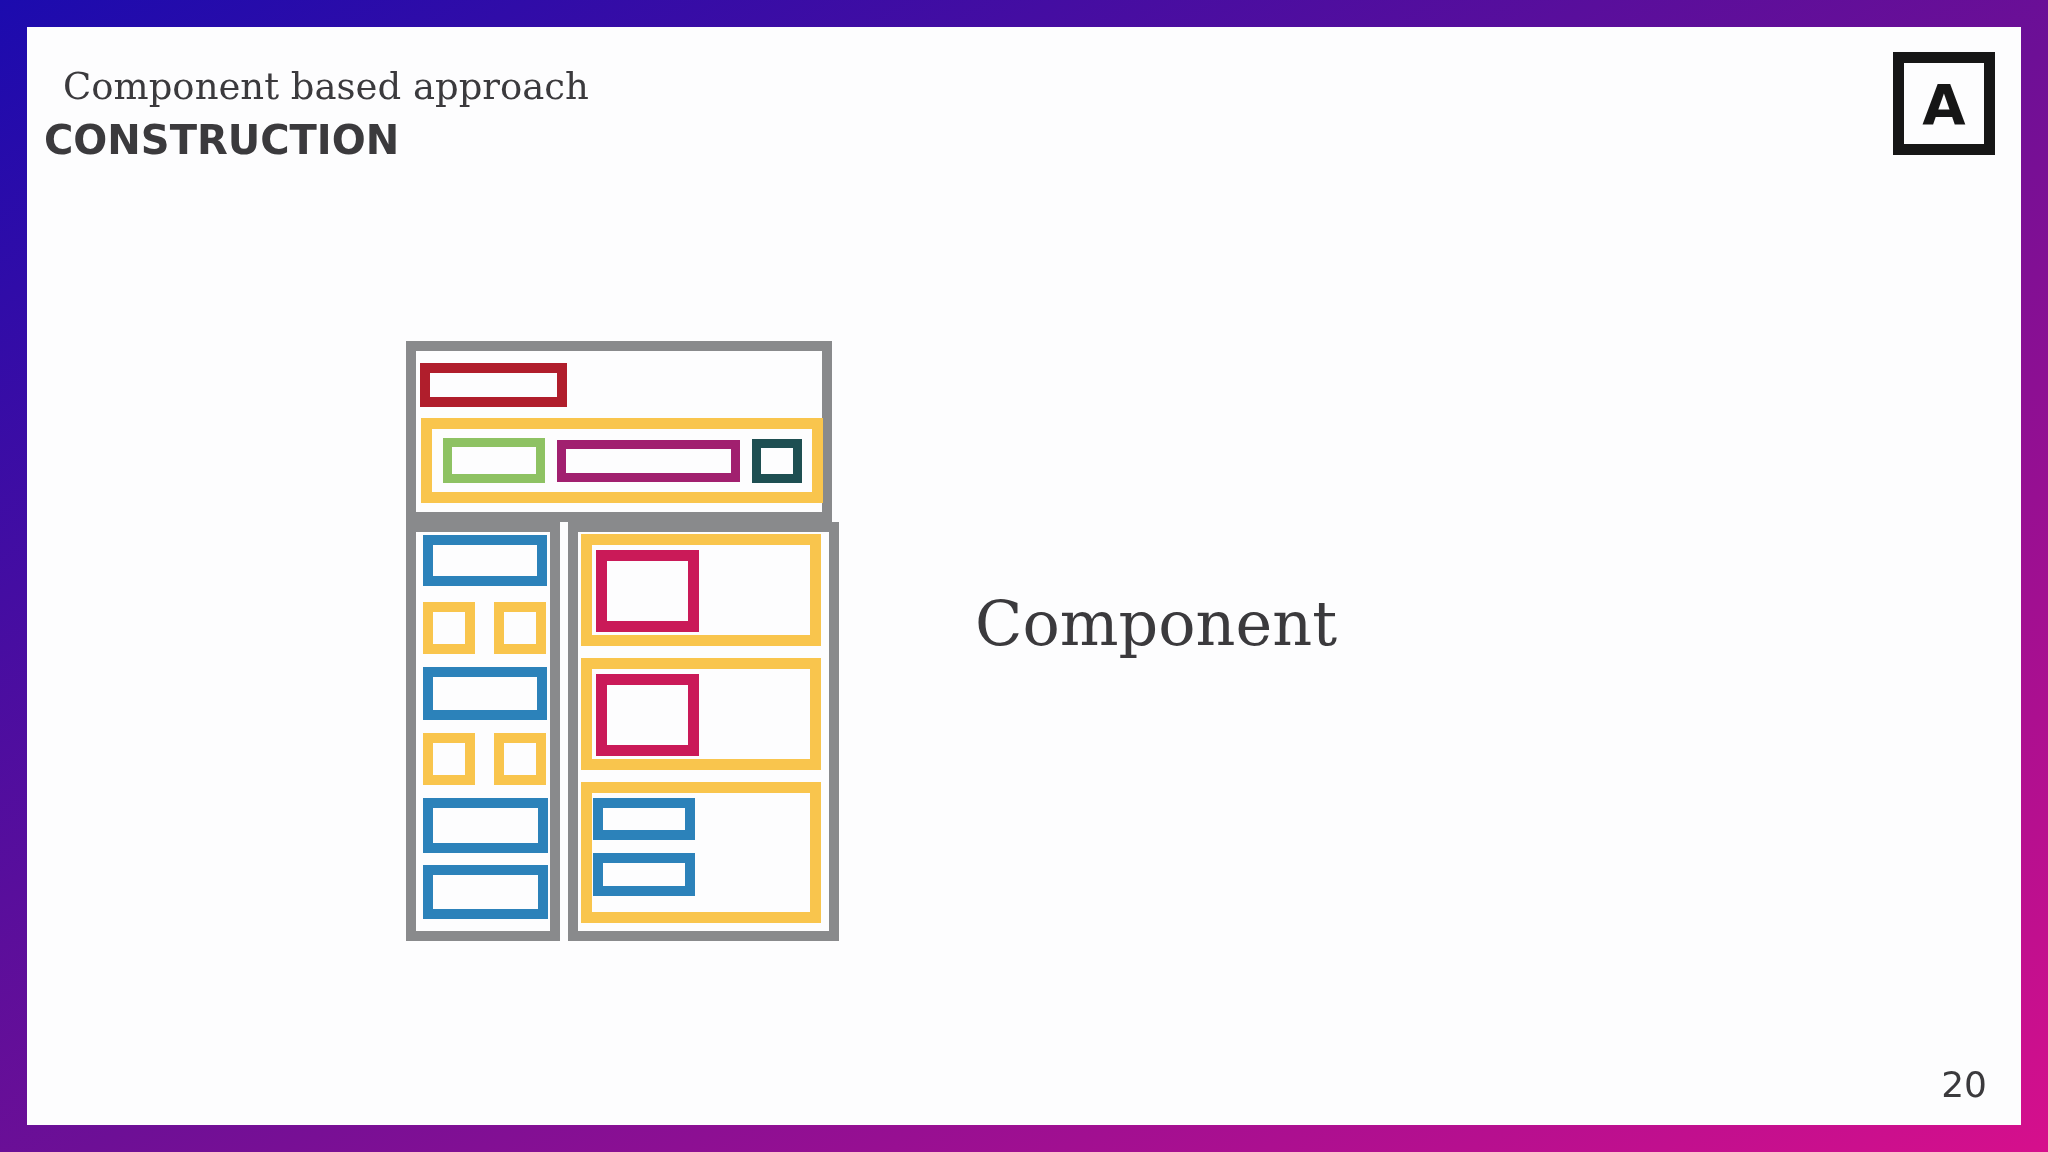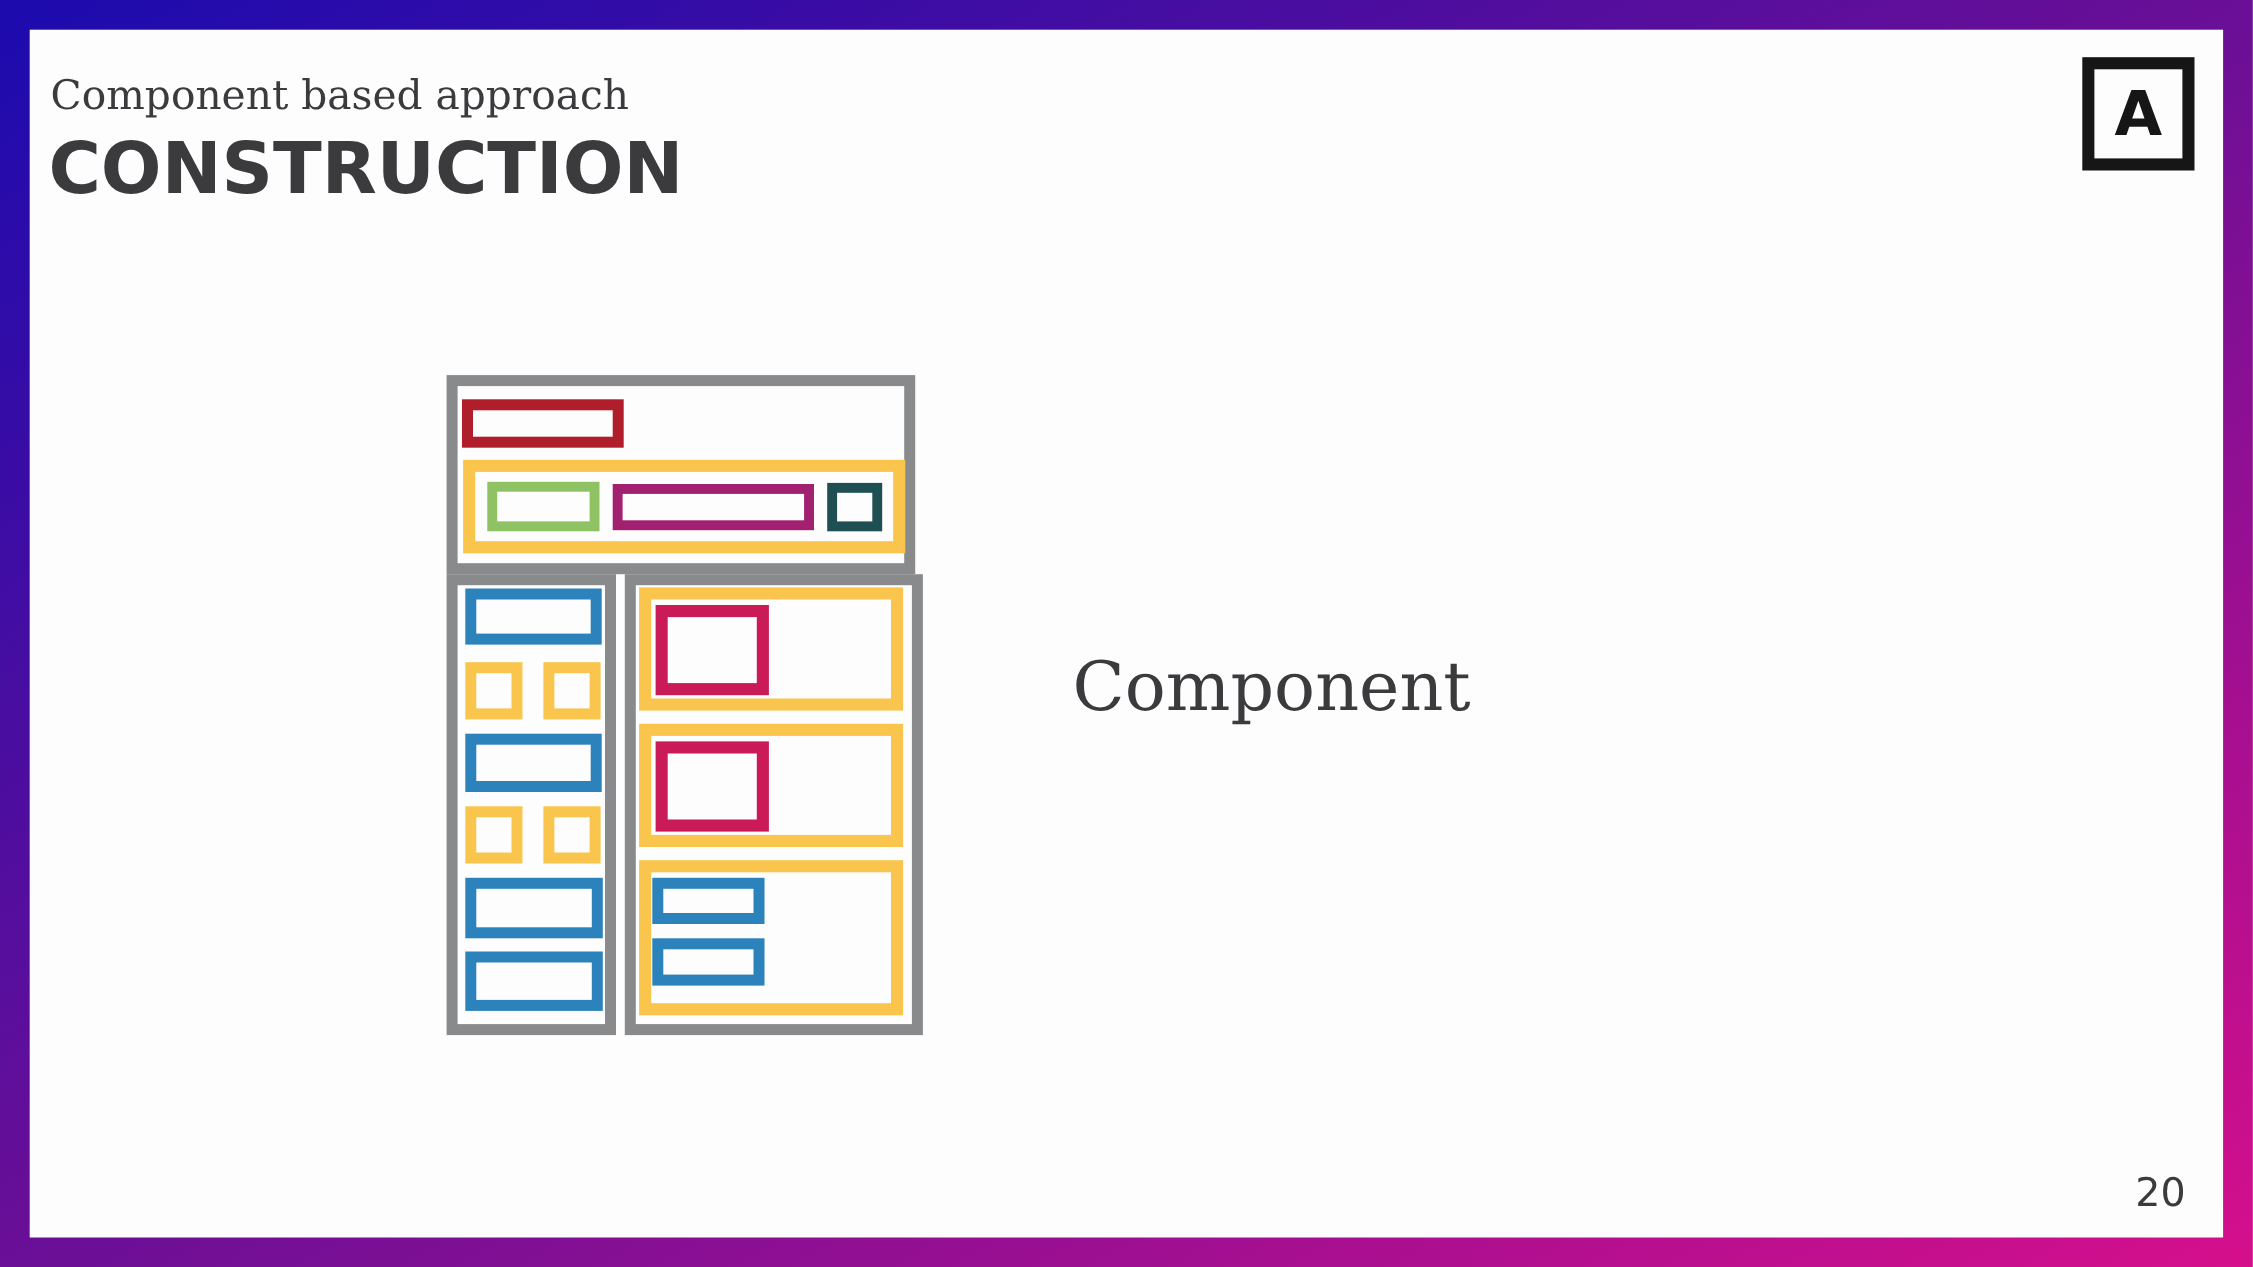--- a/index.html
+++ b/index.html
@@ -14,32 +14,32 @@
   }
   .slide {
     position: absolute;
     inset: 27px;
     background: var(--slide-bg, #fdfdfe);
   }
 
   
   .kicker {
     position: absolute;
-    left: 19px; top: 38px;
+    left: 36px; top: 38px;
     font-family: "DejaVu Serif", "Liberation Serif", serif;
     font-size: 37px;
     line-height: 1.2;
     color: var(--ink, #3b3a3d);
   }
   .title {
     position: absolute;
     left: 17px; top: 91px;
     font-family: "DejaVu Sans", "Liberation Sans", sans-serif;
     font-weight: 700;
-    font-size: 65px;
+    font-size: 40px;
     line-height: 1.1;
     letter-spacing: 0px;
     color: var(--ink, #3b3a3d);
   }
 
   
   .logo {
     position: absolute;
     left: 1866px; top: 25px;
     width: 102px; height: 103px;

